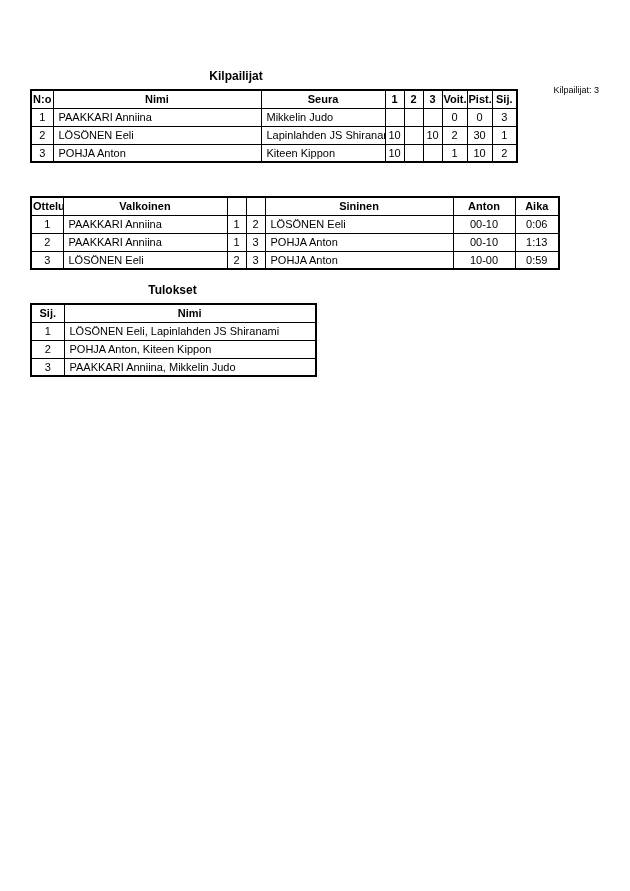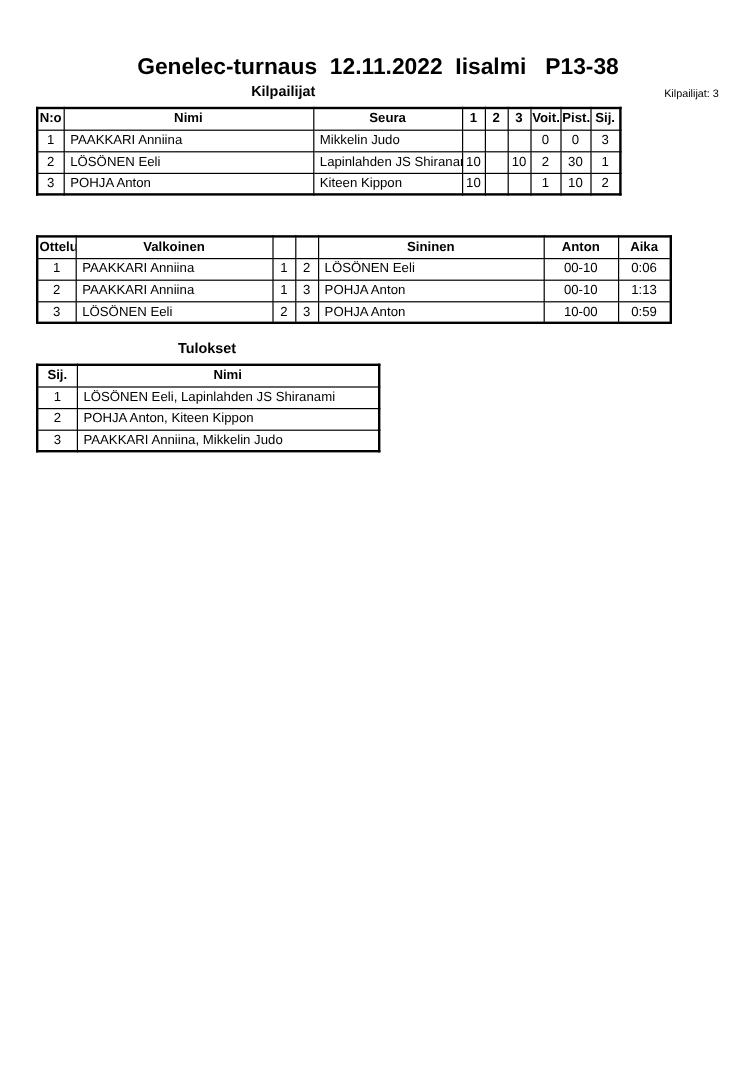--- a/index.html
+++ b/index.html
@@ -20,21 +20,21 @@
     text-align: center;
     font-size: 19px;
     font-weight: bold;
     white-space: pre;
   }
   .subrow { position: absolute; top: 69px; left: 0; width: 630px; height: 15px; }
   .sub-kilpailijat {
     position: absolute; left: 236px; transform: translateX(-50%);
     font-size: 12px; font-weight: bold;
   }
-  .sub-count { position: absolute; right: 31px; top: 4px; font-size: 9px; margin-left: 22px; }
+  .sub-count { position: absolute; right: 31px; top: 16px; font-size: 9px; margin-left: 22px; }
 
   .section-title {
     position: absolute;
     text-align: center;
     font-size: 12px;
     font-weight: bold;
   }
   #matches-title  { top: 176px; left: 30px; width: 528px; }
   #results-title  { top: 283px; left: 30px; width: 285px; }
 
@@ -60,21 +60,20 @@
   }
   th { font-weight: bold; text-align: center; padding: 0 1px; }
   .c { text-align: center; }
   .l { text-align: left; padding-left: 5px; }
 </style>
 </head>
 <body>
 
 <div class="page">
 
-  <div class="title">Genelec-turnaus  12.11.2022  Iisalmi   P13-38</div>
 
   <div class="subrow">
     <span class="sub-kilpailijat">Kilpailijat</span>
     <span class="sub-count">Kilpailijat: 3</span>
   </div>
 
   <table id="competitors-table">
     <colgroup>
       <col style="width:22px">
         <col style="width:208px">

